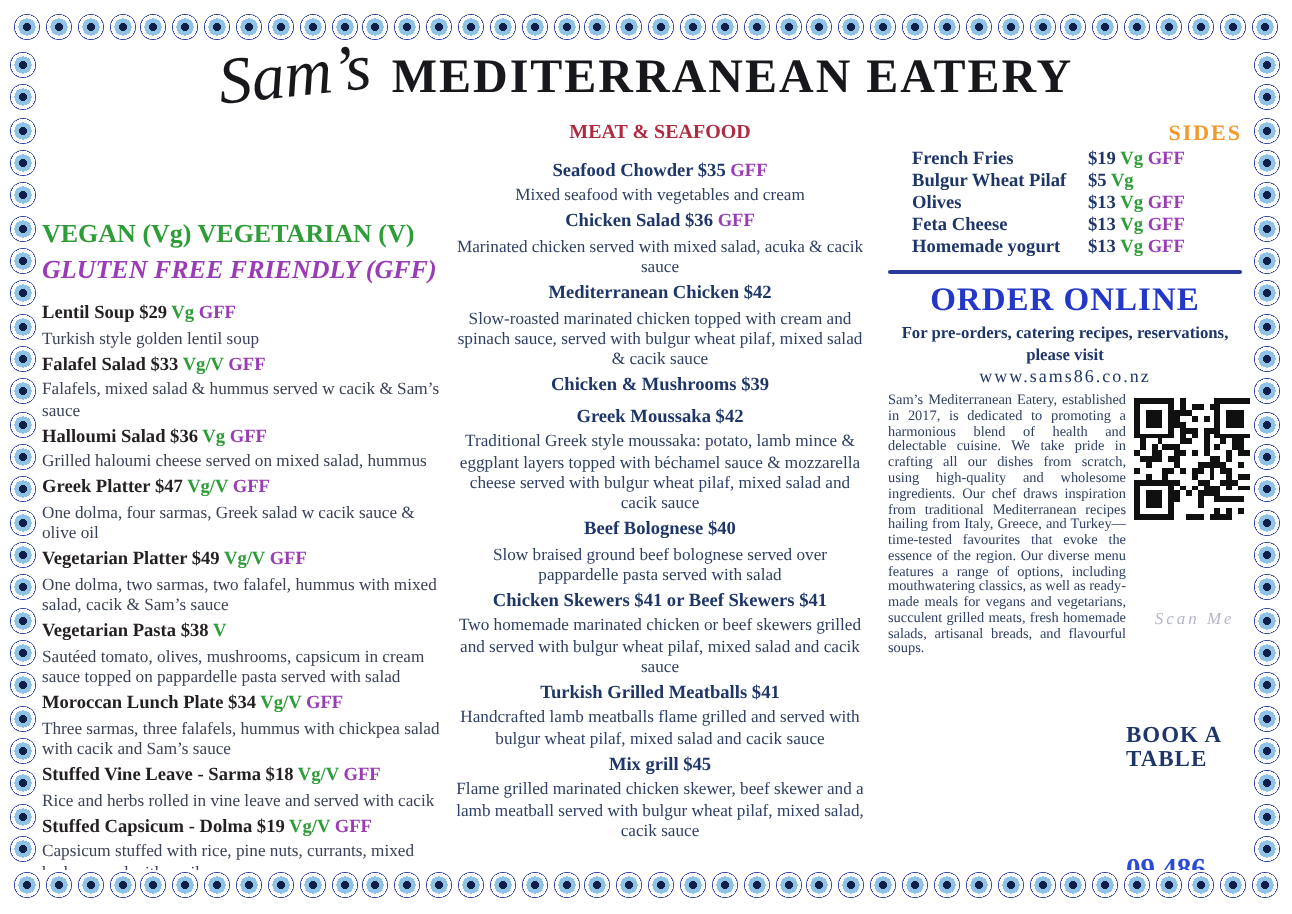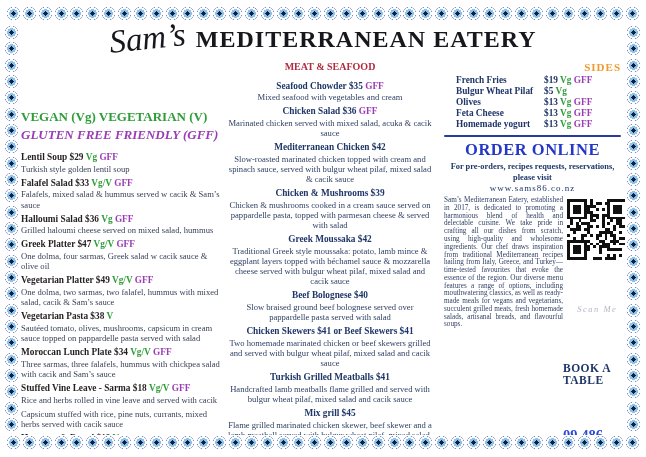--- a/index.html
+++ b/index.html
@@ -265,20 +265,21 @@
           </div>
           <div class="menu-item">
             <div class="item-name"><span class="nm">Moroccan Lunch Plate $34</span> <span class="tag-veg">Vg/V</span> <span class="tag-gff">GFF</span></div>
             <div class="item-desc">Three sarmas, three falafels, hummus with chickpea salad with cacik and Sam’s sauce</div>
           </div>
           <div class="menu-item">
             <div class="item-name"><span class="nm">Stuffed Vine Leave - Sarma $18</span> <span class="tag-veg">Vg/V</span> <span class="tag-gff">GFF</span></div>
             <div class="item-desc">Rice and herbs rolled in vine leave and served with cacik</div>
           </div>
           <div class="menu-item">
+            <div class="item-name"><span class="nm">Stuffed Capsicum - Dolma $19</span> <span class="tag-veg">Vg/V</span> <span class="tag-gff">GFF</span></div>
             <div class="item-desc">Capsicum stuffed with rice, pine nuts, currants, mixed herbs served with cacik sauce</div>
           </div>
           <div class="menu-item">
             <div class="item-name"><span class="nm">Hummus &amp; Bread $19</span> <span class="tag-veg">V</span></div>
             <div class="item-desc">Freshly homemade hummus served with Turkish bread</div>
           </div>
         </div>
     </div>
 
     <div class="col col-mid">
@@ -291,21 +292,20 @@
           <div class="menu-item">
             <div class="item-name"><span class="nm">Chicken Salad $36</span> <span class="tag-gff">GFF</span></div>
             <div class="item-desc">Marinated chicken served with mixed salad, acuka &amp; cacik sauce</div>
           </div>
           <div class="menu-item">
             <div class="item-name"><span class="nm">Mediterranean Chicken $42</span></div>
             <div class="item-desc">Slow-roasted marinated chicken topped with cream and spinach sauce, served with bulgur wheat pilaf, mixed salad &amp; cacik sauce</div>
           </div>
           <div class="menu-item">
             <div class="item-name"><span class="nm">Chicken &amp; Mushrooms $39</span></div>
-            <div class="item-desc">Chicken &amp; mushrooms cooked in a cream sauce served on pappardelle pasta, topped with parmesan cheese &amp; served with salad</div>
           </div>
           <div class="menu-item">
             <div class="item-name"><span class="nm">Greek Moussaka $42</span></div>
             <div class="item-desc">Traditional Greek style moussaka: potato, lamb mince &amp; eggplant layers topped with béchamel sauce &amp; mozzarella cheese served with bulgur wheat pilaf, mixed salad and cacik sauce</div>
           </div>
           <div class="menu-item">
             <div class="item-name"><span class="nm">Beef Bolognese $40</span></div>
             <div class="item-desc">Slow braised ground beef bolognese served over pappardelle pasta served with salad</div>
           </div>
           <div class="menu-item">
@@ -345,21 +345,21 @@
           </div>
           <div class="side-row">
             <span class="side-name">Homemade yogurt</span>
             <span class="side-val"><span class="price">$13</span> <span class="tag-veg">Vg</span> <span class="tag-gff">GFF</span></span>
           </div>
         </div>
 
       <div class="rule"></div>
 
       <div class="oo-title">ORDER ONLINE</div>
-      <div class="oo-line">For pre-orders, recipes requests,  reservations, please visit</div>
+      <div class="oo-line">For pre-orders, catering recipes,  reservations, please visit</div>
       <div class="oo-url">www.sams86.co.nz</div>
 
       <div class="oo-body">
         <div class="about">Sam’s Mediterranean Eatery, established in 2017, is dedicated to promoting a harmonious blend of health and delectable cuisine. We take pride in crafting all our dishes from scratch, using high-quality and wholesome ingredients. Our chef draws inspiration from traditional Mediterranean recipes hailing from Italy, Greece, and Turkey—time-tested favourites that evoke the essence of the region. Our diverse menu features a range of options, including mouthwatering classics, as well as ready-made meals for vegans and vegetarians, succulent grilled meats, fresh homemade salads, artisanal breads, and flavourful soups.</div>
         <div class="right-stack">
           <div class="qr" id="qr">
               <span class="d"></span>
               <span class="d"></span>
               <span class="d"></span>
               <span class="d"></span>

